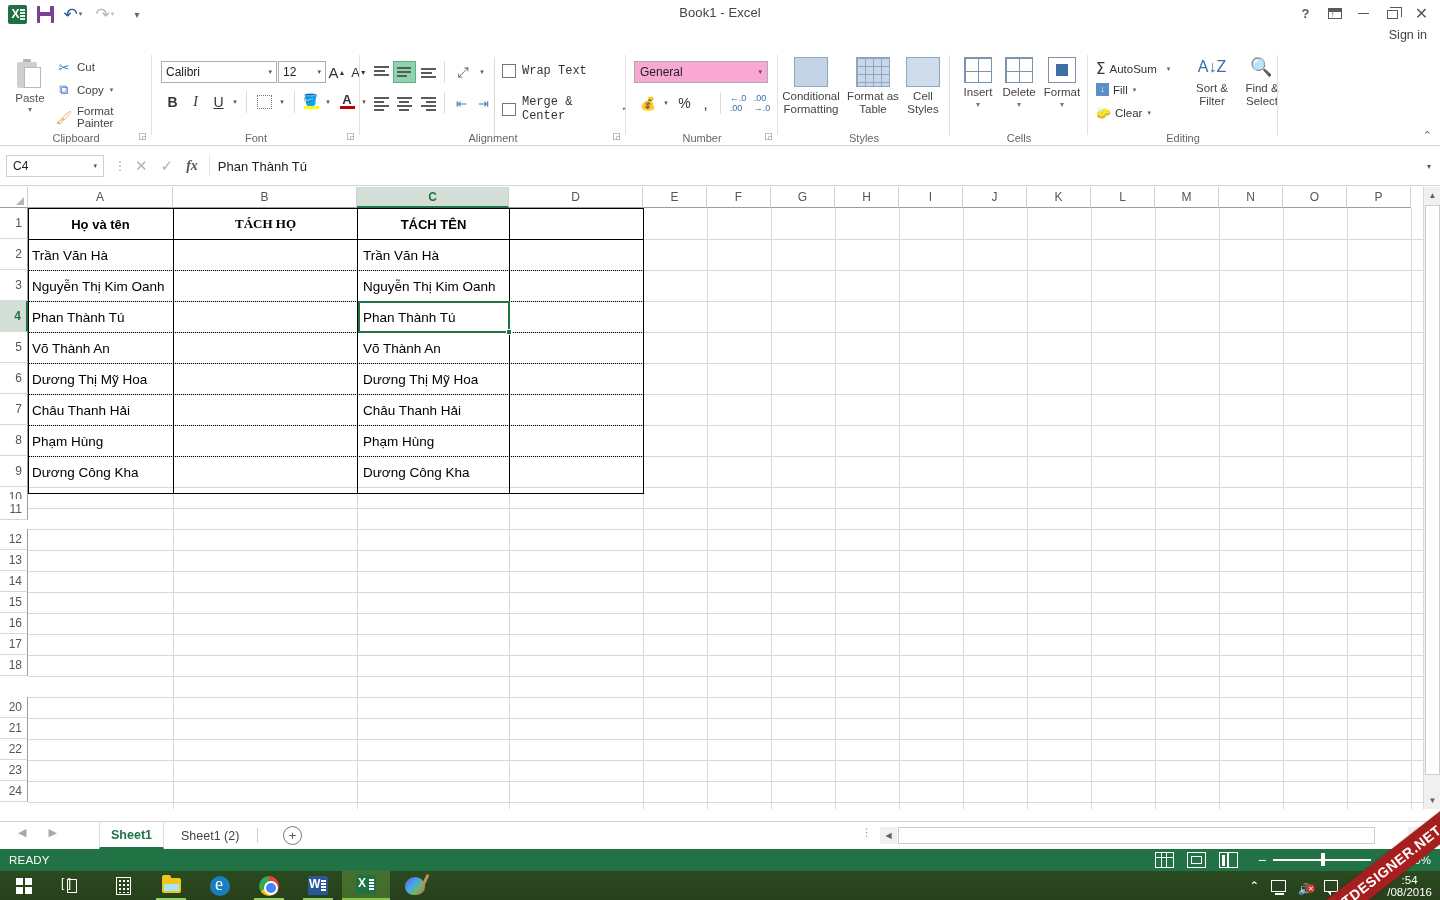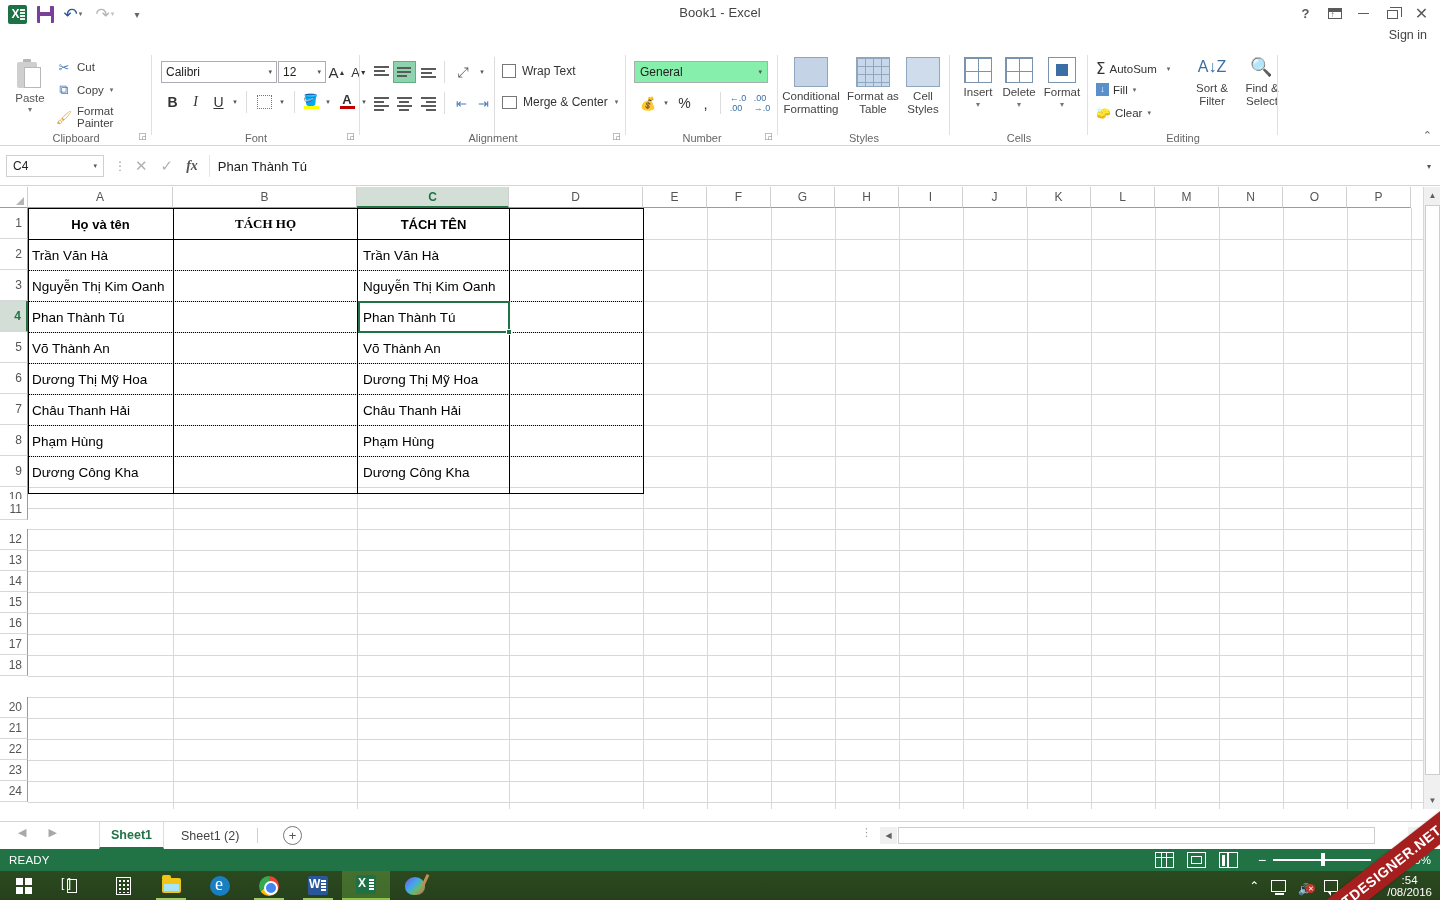--- a/index.html
+++ b/index.html
@@ -122,25 +122,25 @@
   .align-ico { width: 18px; height: 16px; position: relative; }
   .align-ico i {
     position: absolute; left: 1px; height: 1.6px; background: #5b5b5b; display: block;
   }
   .abtn {
     position: absolute; width: 23px; height: 22px; display: flex; align-items: center;
     justify-content: center; cursor: default;
   }
   .abtn.sel { background: #8dd3ad; border: 1px solid #5fae84; }
 
-  .wrap-item { position: absolute; display: flex; align-items: center; gap: 6px; font-size: 12px; color: #333; cursor: default; }
+  .wrap-item { position: absolute; display: flex; align-items: center; gap: 6px; font-size: 12px; color: #333; cursor: default; font-family: Liberation Mono, monospace; }
 
   
   .numbox {
-    position: absolute; height: 22px; border: 1px solid #abadb3; background: #86efac;
+    position: absolute; height: 22px; border: 1px solid #abadb3; background: #f9a8d4;
     display: flex; align-items: center; padding-left: 5px; font-size: 12px; color: #222;
   }
 
   
   .sty-btn {
     position: absolute; width: 66px; display: flex; flex-direction: column;
     align-items: center; cursor: default; text-align: center;
   }
   .sty-label { font-size: 11.5px; color: #444; line-height: 13px; margin-top: 3px; }
   .grid-ico { width: 34px; height: 30px; position: relative; }

